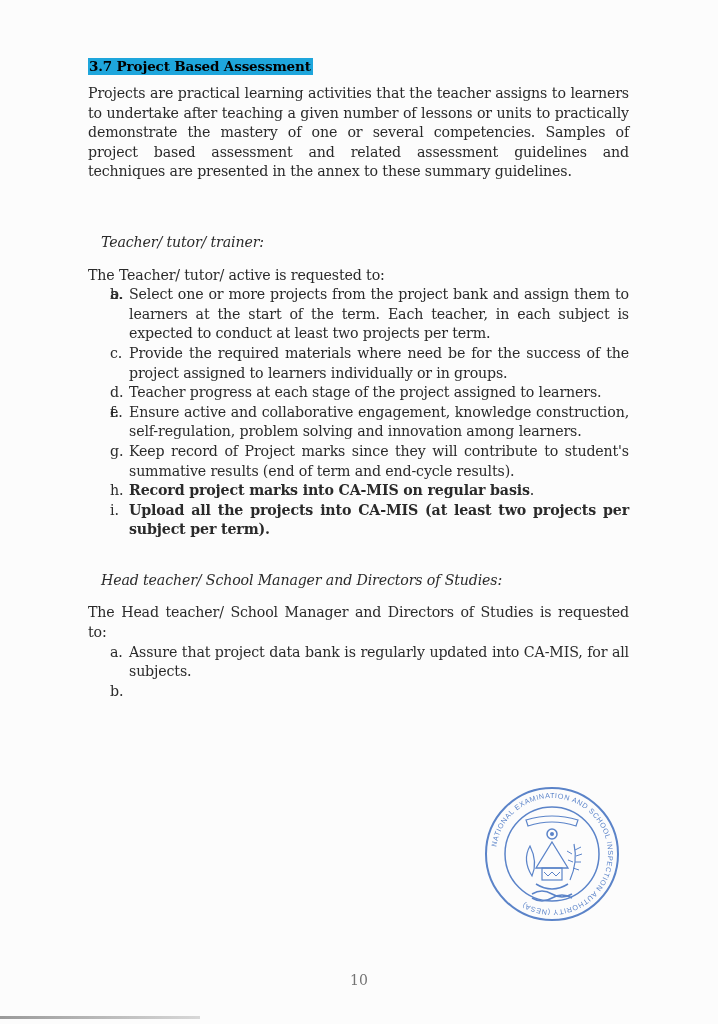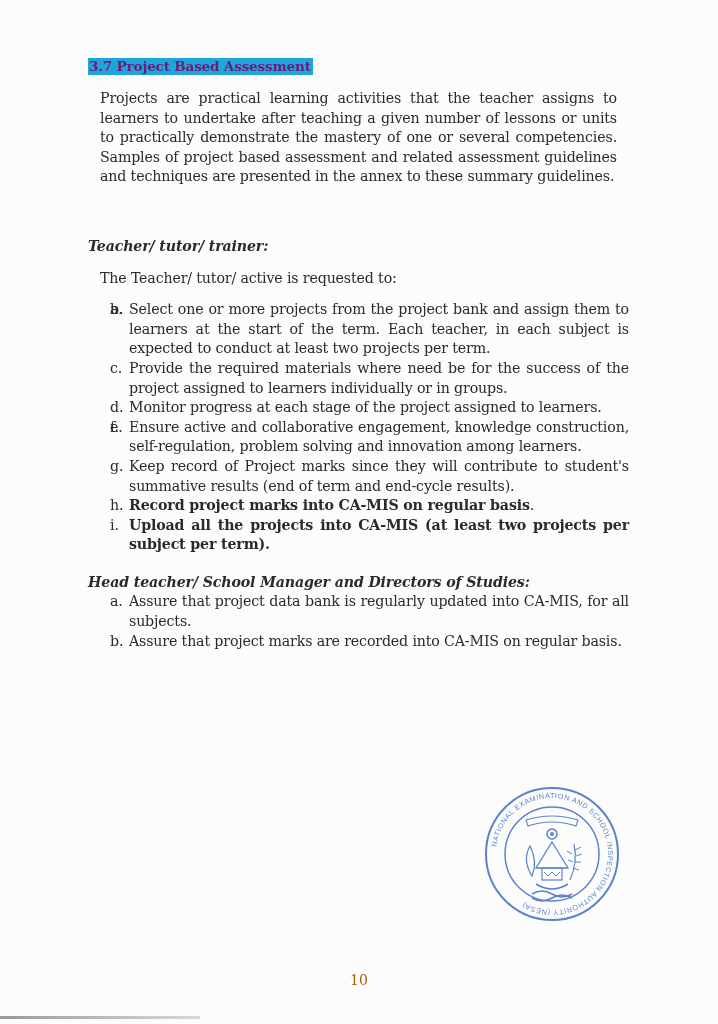--- a/index.html
+++ b/index.html
@@ -27,37 +27,37 @@
     left: 88px;
     top: 57px;
     width: 541px;
     font-size: 14.2px;
     line-height: 19.6px;
     letter-spacing: -0.15px;
   }
   .heading {
     display: inline-block;
     background: #1ea6dc;
-    color: #701a75;
+    color: #000000;
     font-weight: bold;
     font-size: 13.5px;
     line-height: 15px;
     padding: 1px 2px 1px 1px;
-    margin-bottom: 2px;
+    margin-bottom: 9px;
   }
   p {
-    margin: 12px;
+    margin: 0;
     text-align: justify;
   }
   .gap { height: 19px; }
   .gap-s { height: 18px; }
   .subhead {
-    font-weight: bold;
+    font-weight: normal;
     font-style: italic;
-    margin: 0;
+    margin: 13px;
   }
   ol.alpha {
     list-style: none;
     margin: 0;
     padding: 0 0 0 22px;
   }
   ol.alpha li {
     position: relative;
     padding-left: 19px;
     text-align: justify;
@@ -76,21 +76,21 @@
     height: 140px;
     opacity: 0.85;
   }
   .page-number {
     position: absolute;
     left: 0;
     width: 718px;
     top: 972px;
     text-align: center;
     font-size: 14px;
-    color: #a16207;
+    color: #737373;
   }
   .bottom-edge {
     position: absolute;
     left: 0;
     top: 1016px;
     width: 200px;
     height: 3px;
     background: linear-gradient(to right, #9a9a9a, #d8d8d8);
   }
 </style>
@@ -116,21 +116,21 @@
       <li>
         <span class="marker">b.</span>
         <span class="txt">Select one or more projects from the project bank and assign them to learners at the start of the term. Each teacher, in each subject is expected to conduct at least two projects per term.</span>
       </li>
       <li>
         <span class="marker">c.</span>
         <span class="txt">Provide the required materials where need be for the success of the project assigned to learners individually or in groups.</span>
       </li>
       <li>
         <span class="marker">d.</span>
-        <span class="txt">Monitor progress at each stage of the project assigned to learners.</span>
+        <span class="txt">Teacher progress at each stage of the project assigned to learners.</span>
       </li>
       <li>
         <span class="marker">e.</span>
       </li>
       <li>
         <span class="marker">f.</span>
         <span class="txt">Ensure active and collaborative engagement, knowledge construction, self-regulation, problem solving and innovation among learners.</span>
       </li>
       <li>
         <span class="marker">g.</span>
@@ -141,29 +141,29 @@
         <span class="txt">Record project marks into CA-MIS on regular basis</span><span>.</span>
       </li>
       <li class="bold">
         <span class="marker">i.</span>
         <span class="txt">Upload all the projects into CA-MIS (at least two projects per subject per term).</span>
       </li>
     </ol>
 
     <div class="gap-s"></div>
     <p class="subhead">Head teacher/ School Manager and Directors of Studies:</p>
+    <p>The Head teacher/ School Manager and Directors of Studies is requested to:</p>
 
     <ol class="alpha">
       <li>
         <span class="marker">a.</span>
         <span class="txt">Assure that project data bank is regularly updated into CA-MIS, for all subjects.</span>
       </li>
       <li>
         <span class="marker">b.</span>
-        <span class="txt">Assure that project marks are recorded into CA-MIS on regular basis.</span>
       </li>
     </ol>
 
     <div class="gap"></div>
     <div class="gap"></div>
   </div>
 
   <svg class="seal" viewBox="0 0 140 140" xmlns="http://www.w3.org/2000/svg">
     <defs>
       <path id="sealArc" d="M 70 70 m -56 0 a 56 56 0 1 1 112 0 a 56 56 0 1 1 -112 0"></path>

